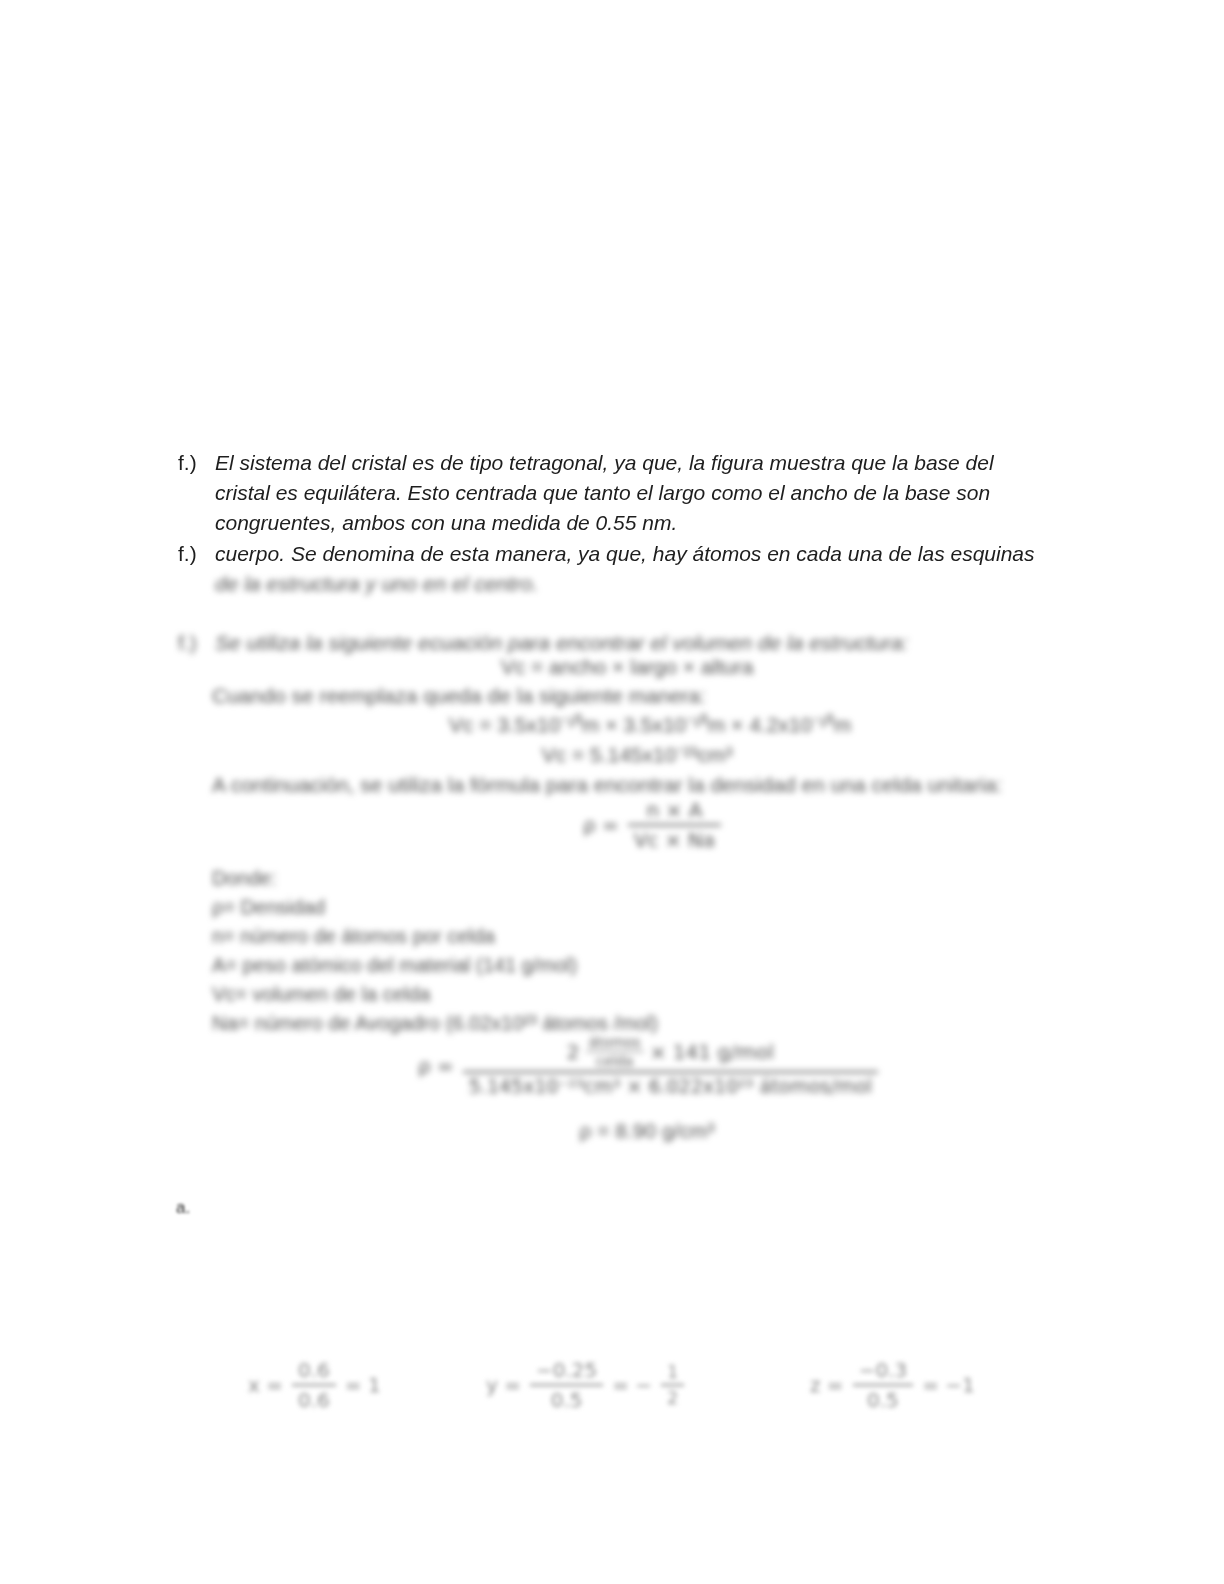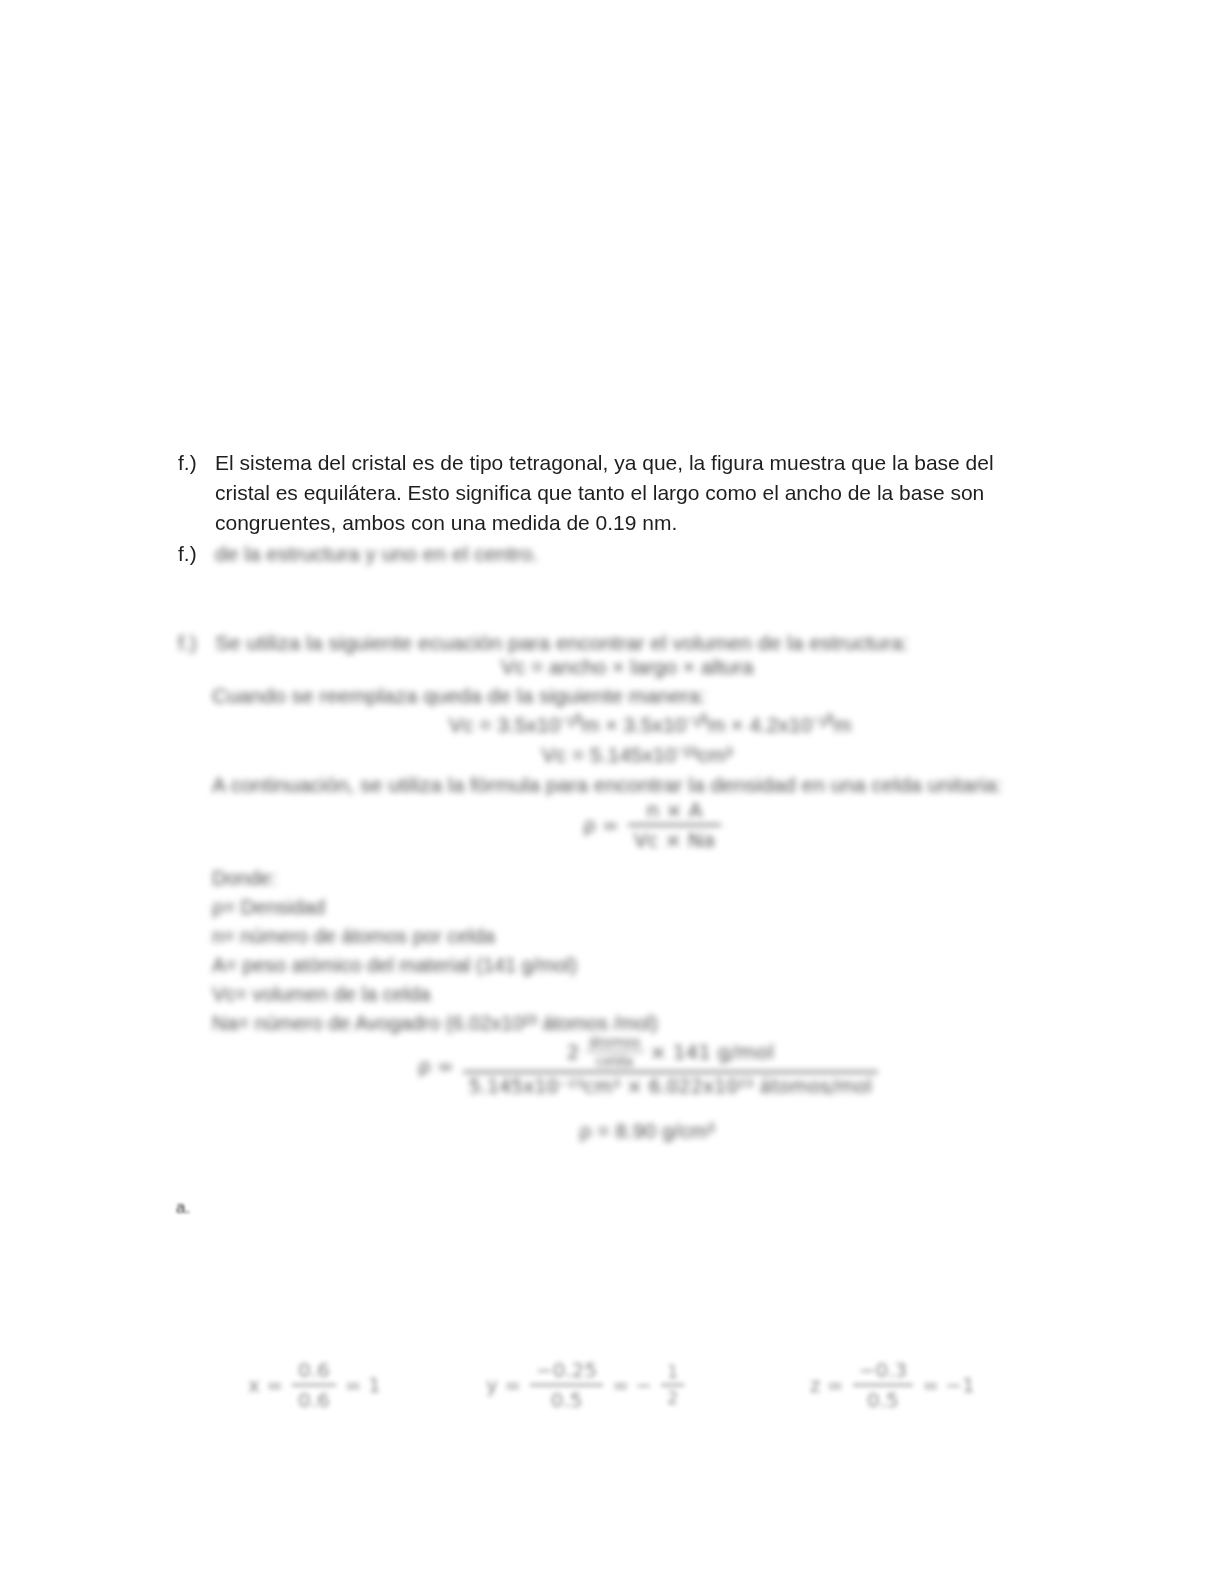--- a/index.html
+++ b/index.html
@@ -10,21 +10,21 @@
     color:#1e1e1e;
     position:relative;
     overflow:hidden;
   }
   .page { position:absolute; left:0; top:0; width:1224px; height:1584px; background:#ffffff; }
   .abs { position:absolute; }
   .line   { height:30px; line-height:30px; font-size:21px; white-space:nowrap; }
   .line29 { height:29px; line-height:29px; font-size:20px; white-space:nowrap; }
   .para { }
   .para .bullet { position:absolute; left:0; top:0; }
-  .para .plines { margin-left:37px; }
+  .para .plines { margin-left:37px;font-style:italic; }
   .center { transform:translateX(-50%); }
 
   
   .blurA { filter:blur(3px);   color:#525252; }
   .blurB { filter:blur(2.4px); color:#8a8a8a; }
   .blurC { filter:blur(1.5px); color:#2a2a2a; }
 
   
   .eqrow { display:flex; align-items:center; gap:9px; font-size:20px; white-space:nowrap;
            font-family:"DejaVu Sans","Liberation Sans",sans-serif; }
@@ -39,28 +39,29 @@
 </style>
 </head>
 <body>
 
 <div class="page">
 
   <div class="abs para" style="left:178px; top:448px;">
     <span class="bullet line">f.)</span>
     <div class="plines">
       <div class="line">El sistema del cristal es de tipo tetragonal, ya que, la figura muestra que la base del</div>
-      <div class="line">cristal es equilátera. Esto significa que tanto el largo como el ancho de la base son</div>
-      <div class="line">congruentes, ambos con una medida de 0.19 nm.</div>
+      <div class="line">cristal es equilátera. Esto centrada que tanto el largo como el ancho de la base son</div>
+      <div class="line">congruentes, ambos con una medida de 0.55 nm.</div>
     </div>
   </div>
 
   <div class="abs para" style="left:178px; top:539px;">
     <span class="bullet line">f.)</span>
     <div class="plines">
+      <div class="line">cuerpo. Se denomina de esta manera, ya que, hay átomos en cada una de las esquinas</div>
       <div class="line blurA">de la estructura y uno en el centro.</div>
     </div>
   </div>
 
   <div class="abs para blurA" style="left:178px; top:628px;">
     <span class="bullet line">f.)</span>
     <div class="plines">
       <div class="line">Se utiliza la siguiente ecuación para encontrar el volumen de la estructura:</div>
     </div>
   </div>

